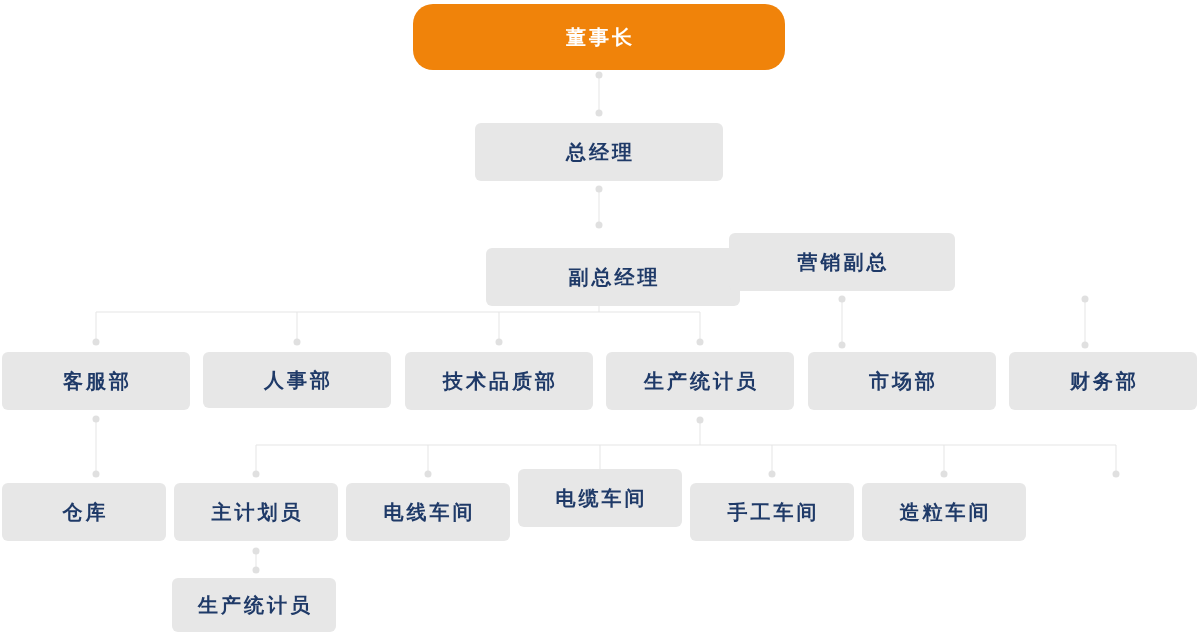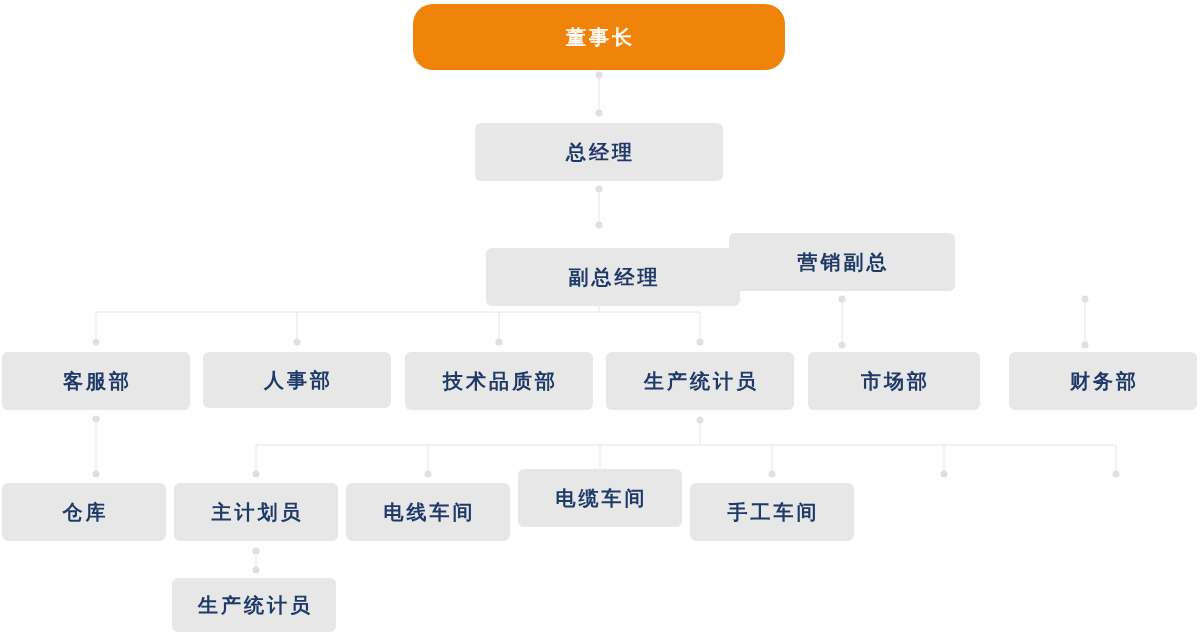--- a/index.html
+++ b/index.html
@@ -124,24 +124,25 @@
 
   <div class="node" style="left:475px;top:123px;width:248px;height:58px">总经理</div>
 
   <div class="node" style="left:486px;top:248px;width:254px;height:58px">副总经理</div>
   <div class="node" style="left:729px;top:233px;width:226px;height:58px">营销副总</div>
 
   <div class="node" style="left:2px;top:352px;width:188px;height:58px">客服部</div>
   <div class="node" style="left:203px;top:352px;width:188px;height:56px">人事部</div>
   <div class="node" style="left:405px;top:352px;width:188px;height:58px">技术品质部</div>
   <div class="node" style="left:606px;top:352px;width:188px;height:58px">生产统计员</div>
-  <div class="node" style="left:808px;top:352px;width:172px;height:58px">市场部</div>
+  <div class="node" style="left:808px;top:352px;width:188px;height:58px">市场部</div>
   <div class="node" style="left:1009px;top:352px;width:188px;height:58px">财务部</div>
 
   <div class="node" style="left:2px;top:483px;width:164px;height:58px">仓库</div>
   <div class="node" style="left:174px;top:483px;width:164px;height:58px">主计划员</div>
   <div class="node" style="left:346px;top:483px;width:164px;height:58px">电线车间</div>
   <div class="node" style="left:518px;top:469px;width:164px;height:58px">电缆车间</div>
   <div class="node" style="left:690px;top:483px;width:164px;height:58px">手工车间</div>
+  <div class="node" style="left:862px;top:483px;width:164px;height:58px">造粒车间</div>
 
   <div class="node" style="left:172px;top:578px;width:164px;height:54px">生产统计员</div>
 
 </div>
 
 </body></html>

